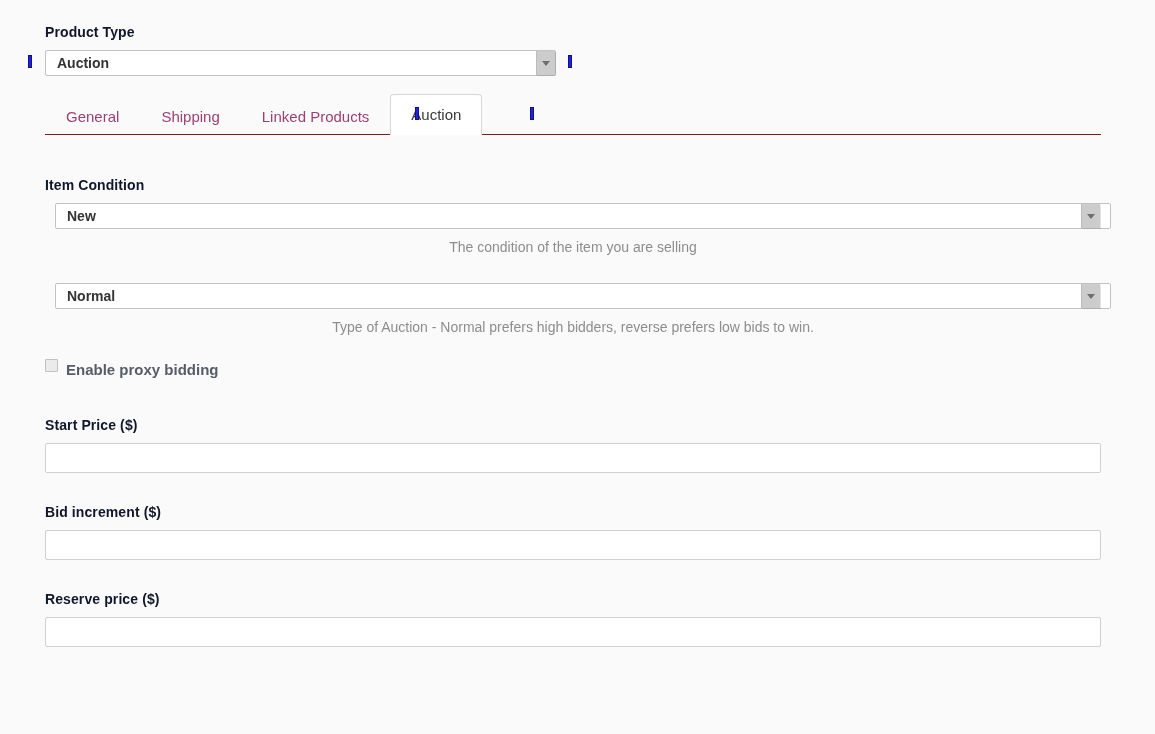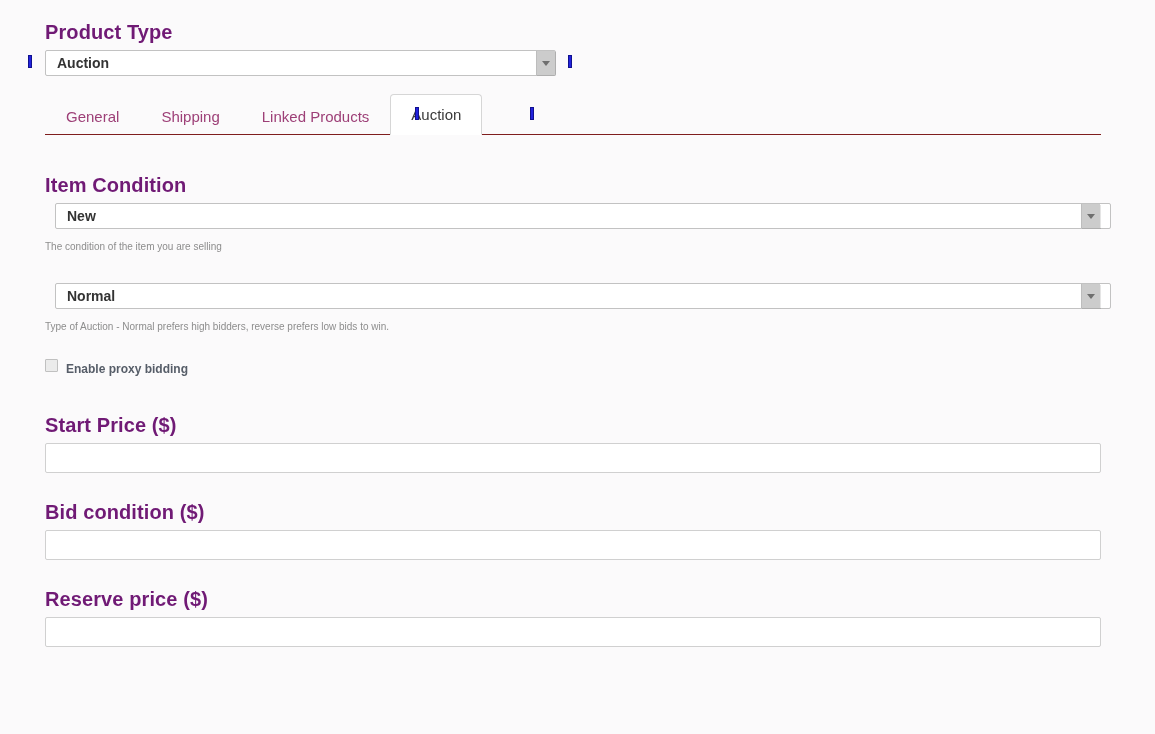--- a/index.html
+++ b/index.html
@@ -16,30 +16,31 @@
   }
 
   .page {
     position: relative;
     width: 1155px;
     height: 734px;
   }
 
   
   .field-label {
-    font-size: 20px;
+    font-size: 14px;
     font-weight: bold;
-    color: #701a75;
+    color: #0f172a;
     line-height: 18px;
     letter-spacing: 0.1px;
   }
   .help-text {
-    font-size: 10px;
+    font-size: 14px;
     color: #8d8d8d;
     line-height: 16px;
+    text-align: center;
   }
 
   
   .product-type-block {
     position: absolute;
     left: 45px;
     top: 23px;
     width: 1056px;
   }
   .product-type-label { margin-bottom: 9px; }
@@ -166,21 +167,21 @@
     height: 13px;
     box-sizing: border-box;
     background: #ebebeb;
     border: 1px solid #c0c0c0;
     border-radius: 1px;
     margin-right: 8px;
     position: relative;
     top: -4px;
   }
   .checkbox-label {
-    font-size: 12px;
+    font-size: 15px;
     font-weight: bold;
     color: #565d68;
   }
 
   
   .text-input {
     box-sizing: border-box;
     display: block;
     width: 1056px;
     height: 30px;
@@ -260,21 +261,21 @@
     <div class="spacer-28"></div>
 
     <div class="form-group">
       <span class="field-label">Start Price ($)</span>
       <input class="text-input" type="text" value="" style="">
     </div>
 
     <div class="spacer-22"></div>
 
     <div class="form-group">
-      <span class="field-label">Bid condition ($)</span>
+      <span class="field-label">Bid increment ($)</span>
       <input class="text-input" type="text" value="" style="">
     </div>
 
     <div class="spacer-22"></div>
 
     <div class="form-group">
       <span class="field-label">Reserve price ($)</span>
       <input class="text-input" type="text" value="" style="">
     </div>
 

